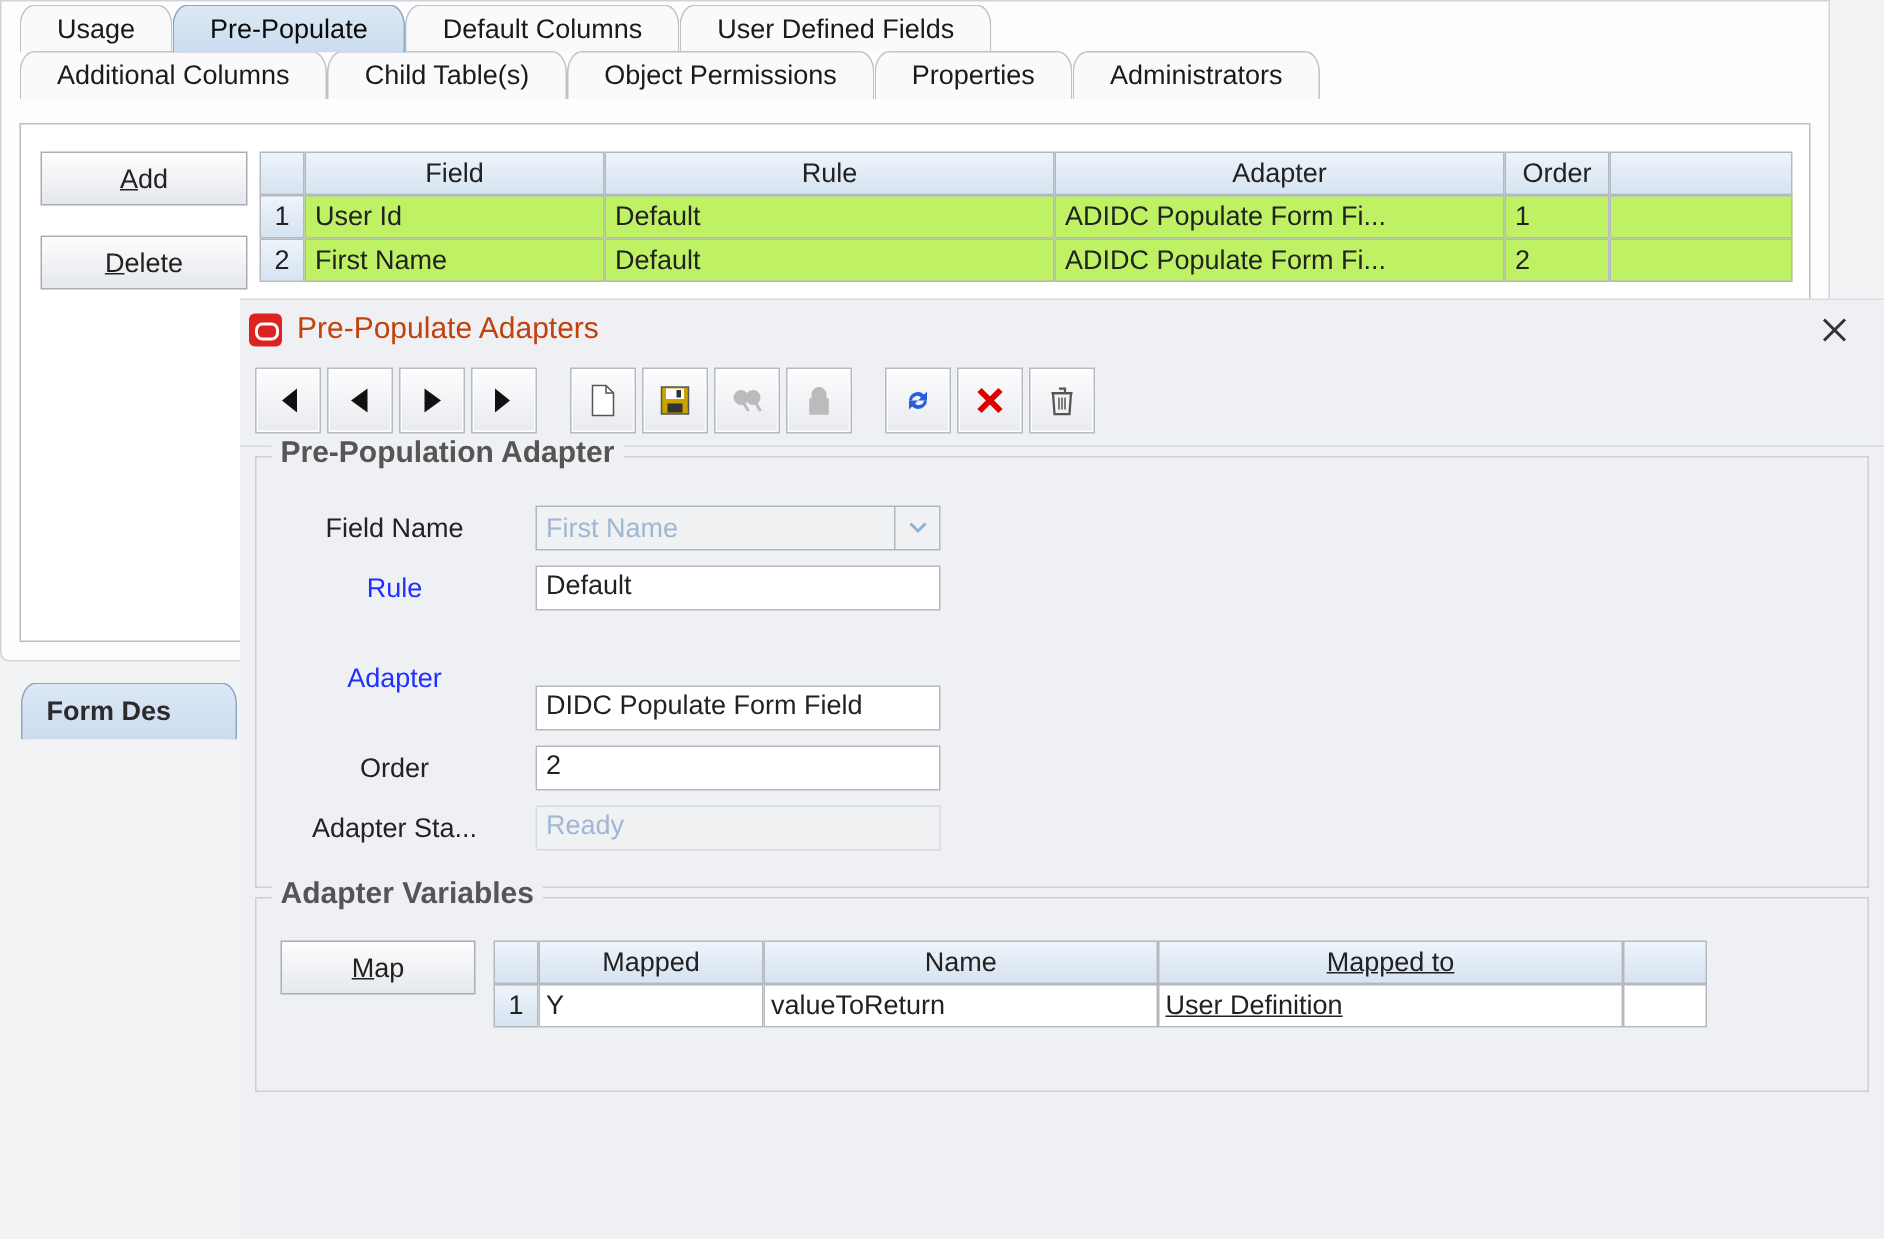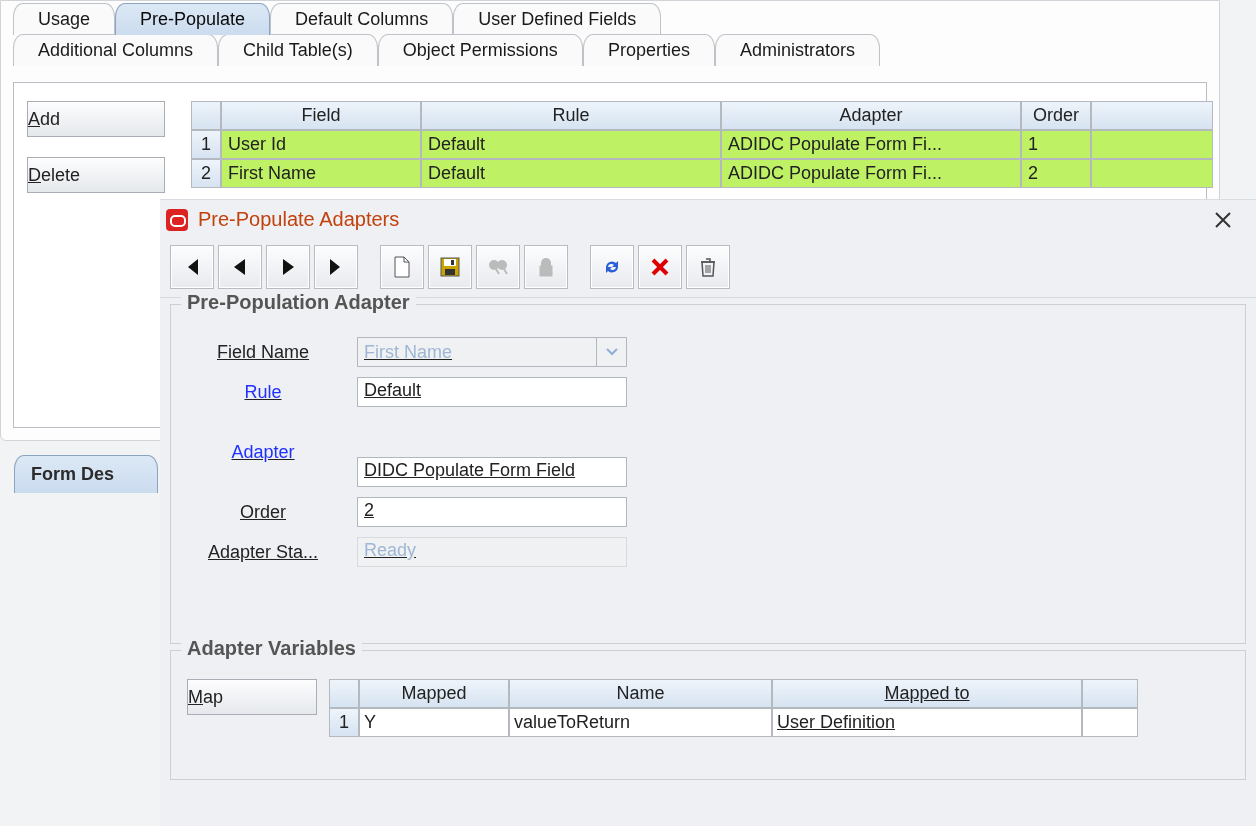--- a/index.html
+++ b/index.html
@@ -58,27 +58,28 @@
   
   .side-btns {
     position: absolute;
     left: 26px; top: 100px;
     display: flex; flex-direction: column; gap: 20px;
   }
   .side-btn {
     width: 138px; height: 36px;
     background: linear-gradient(#fdfdfe,#e5e8ec);
     border: 1px solid #a9aeb6;
+    text-align: center;
     line-height: 34px;
   }
   .side-btn span.ul { text-decoration: underline; }
   
   .upper-table {
     position: absolute;
-    left: 190px; top: 100px;
+    left: 172px; top: 100px;
     width: 1022px;
   }
   .ut-row { display:flex; }
   .ut-cell {
     border: 1px solid #b4b8bf;
     padding: 3px 6px;
     white-space: nowrap;
     overflow: hidden;
     text-overflow: ellipsis;
     background: #bef264;
@@ -347,21 +348,21 @@
       <div class="tbtn">
           <svg width="20" height="22">
             <path d="M4 6h12l-1 14H5z" fill="none" stroke="#555" stroke-width="1.5"></path>
             <path d="M3 6h14M8 3h4v3" fill="none" stroke="#555" stroke-width="1.5"></path>
             <path d="M8 9v8M10 9v8M12 9v8" stroke="#555"></path>
           </svg>
         </div>
     </div>
   </div>
 
-  <div class="groupbox" style="height:340px;text-decoration:underline;">
+  <div class="groupbox" style="height:288px;">
     <legend>Pre-Population Adapter</legend>
 
     <div class="form-row">
       <label>Field Name</label>
       <div class="combo disabled">
         <span>First Name</span>
         <div class="arrow">
             <svg width="12" height="8">
               <path d="M1 1l5 5 5-5" fill="none" stroke="#8fb1d8" stroke-width="2"></path>
             </svg>

